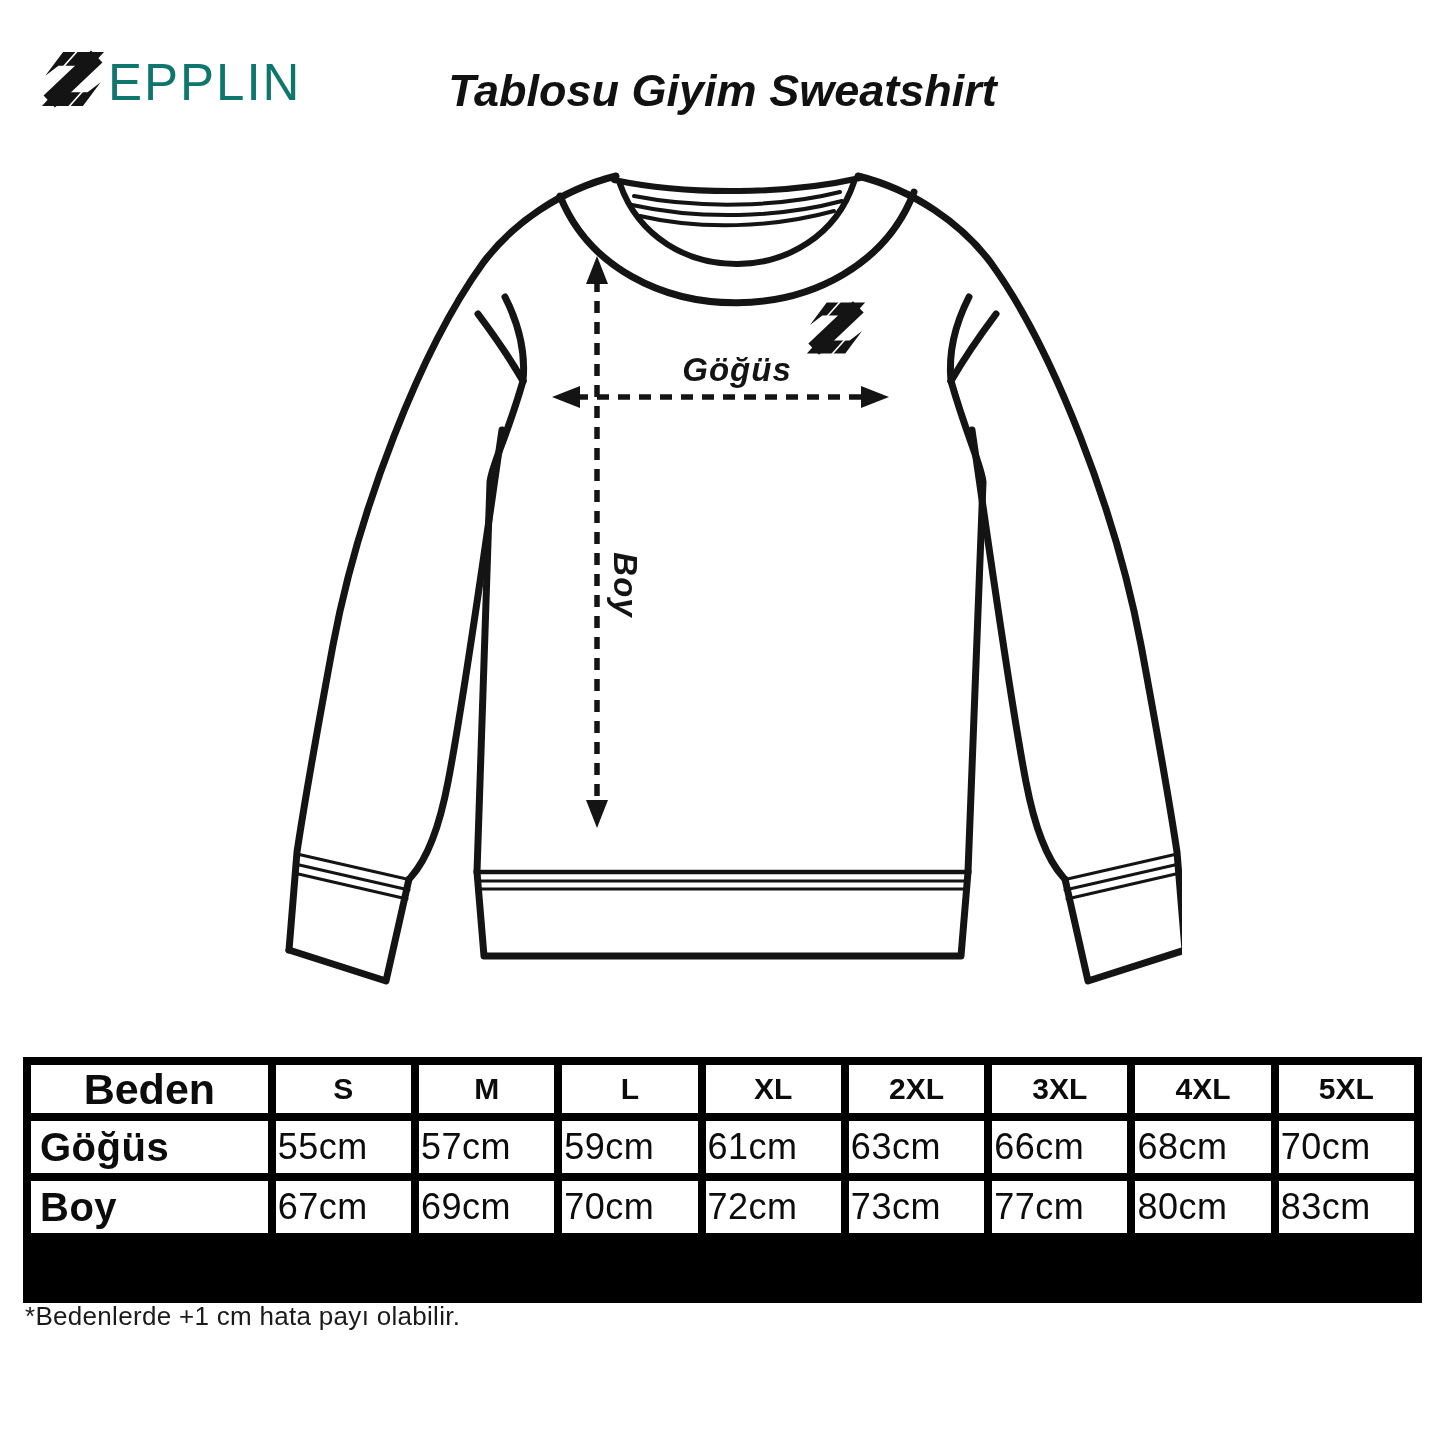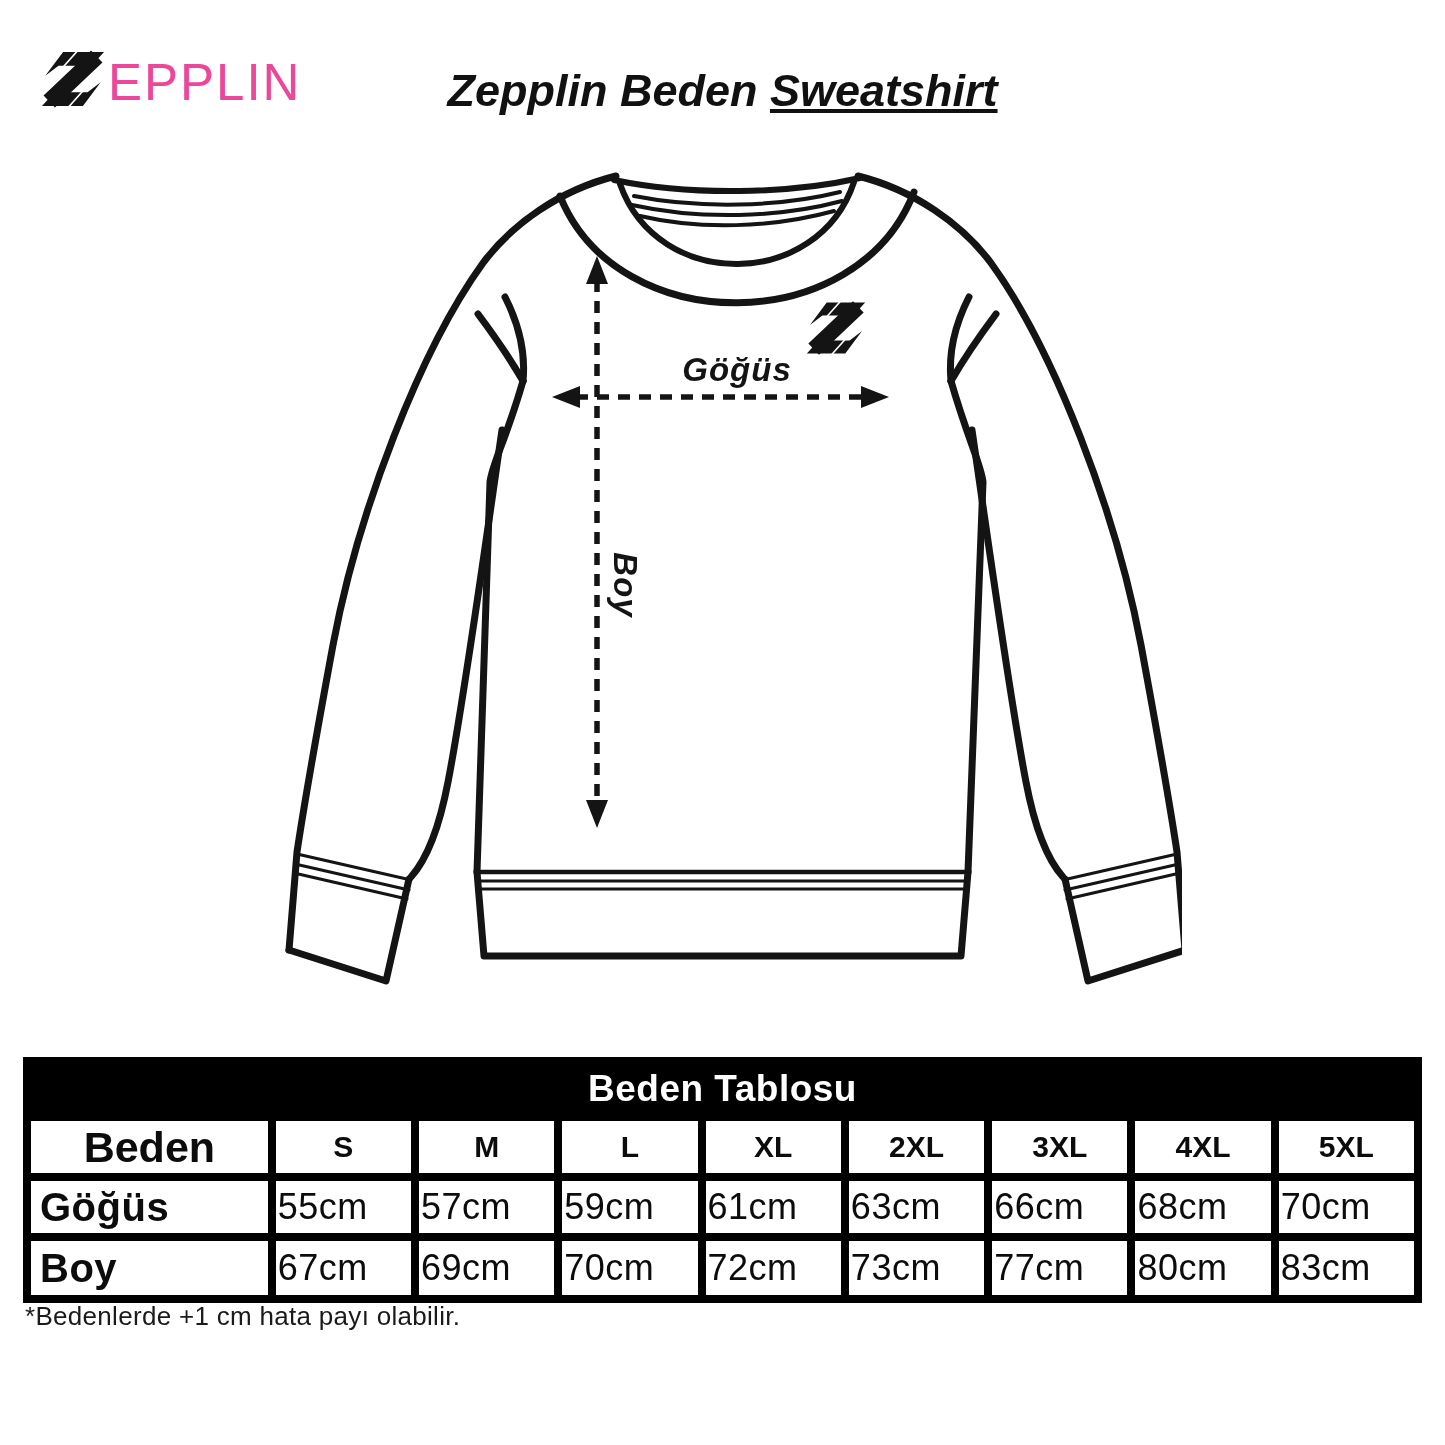--- a/index.html
+++ b/index.html
@@ -5,28 +5,28 @@
   html,body{margin:0;padding:0;background:#ffffff;}
   .canvas{
     position:relative;width:1445px;height:1445px;background:#ffffff;overflow:hidden;
     font-family:"Liberation Sans",sans-serif;color:#141414;
   }
   
   .brand{position:absolute;left:40px;top:46px;display:flex;align-items:flex-end;}
   .brand .zmark-box{width:66px;height:66px;}
   .brand .brand-text{
     font-size:51px;line-height:56px;letter-spacing:2px;font-weight:500;
-    color:#ec4899;margin-left:2px;margin-bottom:1px;
+    color:#0f766e;margin-left:2px;margin-bottom:1px;
   }
   .page-title{
     position:absolute;left:0;right:0;top:66px;text-align:center;
     font-style:italic;font-size:45px;line-height:50px;color:#111;
   }
   .page-title .t-reg{font-weight:600;}
-  .page-title .t-bold{font-weight:800;text-decoration:underline;}
+  .page-title .t-bold{font-weight:800;}
   
   .shirt-wrap{position:absolute;left:262px;top:143px;width:920px;height:905px;}
   .shirt-wrap svg{display:block;width:100%;height:100%;}
   
   .size-table{
     position:absolute;left:23px;top:1057px;width:1399px;
     background:#000000;box-sizing:border-box;padding:8px;
     display:grid;grid-template-columns:1.75fr repeat(8,1fr);
     grid-template-rows:48px 52px 52px 54px;gap:8px;
   }
@@ -65,21 +65,21 @@
   </svg>
 
   <div class="brand">
     <svg class="zmark-box" viewBox="0 0 100 100">
       <use href="#zmark"></use>
     </svg>
     <span class="brand-text">EPPLIN</span>
   </div>
 
   <div class="page-title">
-    <span class="t-reg">Zepplin Beden</span><span class="t-reg">&nbsp;</span><span class="t-bold">Sweatshirt</span>
+    <span class="t-reg">Tablosu Giyim</span><span class="t-reg">&nbsp;</span><span class="t-bold">Sweatshirt</span>
   </div>
 
   <div class="shirt-wrap">
     <svg viewBox="262 143 920 905">
       <g fill="none" stroke="#141414" stroke-width="7" stroke-linecap="round" stroke-linejoin="round">
 
         <path d="M 616,176 C 560,190 512,224 483,263 C 420,350 358,512 333,645 C 318,726 303,812 297,852 L 289,950"></path>
 
         <path d="M 858,176 C 914,190 962,224 991,263 C 1054,350 1116,512 1141,645 C 1156,726 1171,812 1177,852 L 1185,950"></path>
 
@@ -129,21 +129,20 @@
       </g>
 
       <text x="737" y="381" text-anchor="middle" font-family="Liberation Sans, sans-serif" font-size="33" font-style="italic" font-weight="600" letter-spacing="1" fill="#141414">Göğüs</text>
       <text x="614" y="585" text-anchor="middle" transform="rotate(90 614 585)" font-family="Liberation Sans, sans-serif" font-size="33" font-style="italic" font-weight="600" letter-spacing="1" fill="#141414">Boy</text>
 
       <use href="#zmark" x="799" y="297" width="74" height="62"></use>
     </svg>
   </div>
 
   <div class="size-table">
-    <div class="tt">Beden Tablosu</div>
 
     <div class="cell c-center h-first">Beden</div>
     <div class="cell c-center h-size">S</div>
     <div class="cell c-center h-size">M</div>
     <div class="cell c-center h-size">L</div>
     <div class="cell c-center h-size">XL</div>
     <div class="cell c-center h-size">2XL</div>
     <div class="cell c-center h-size">3XL</div>
     <div class="cell c-center h-size">4XL</div>
     <div class="cell c-center h-size">5XL</div>

